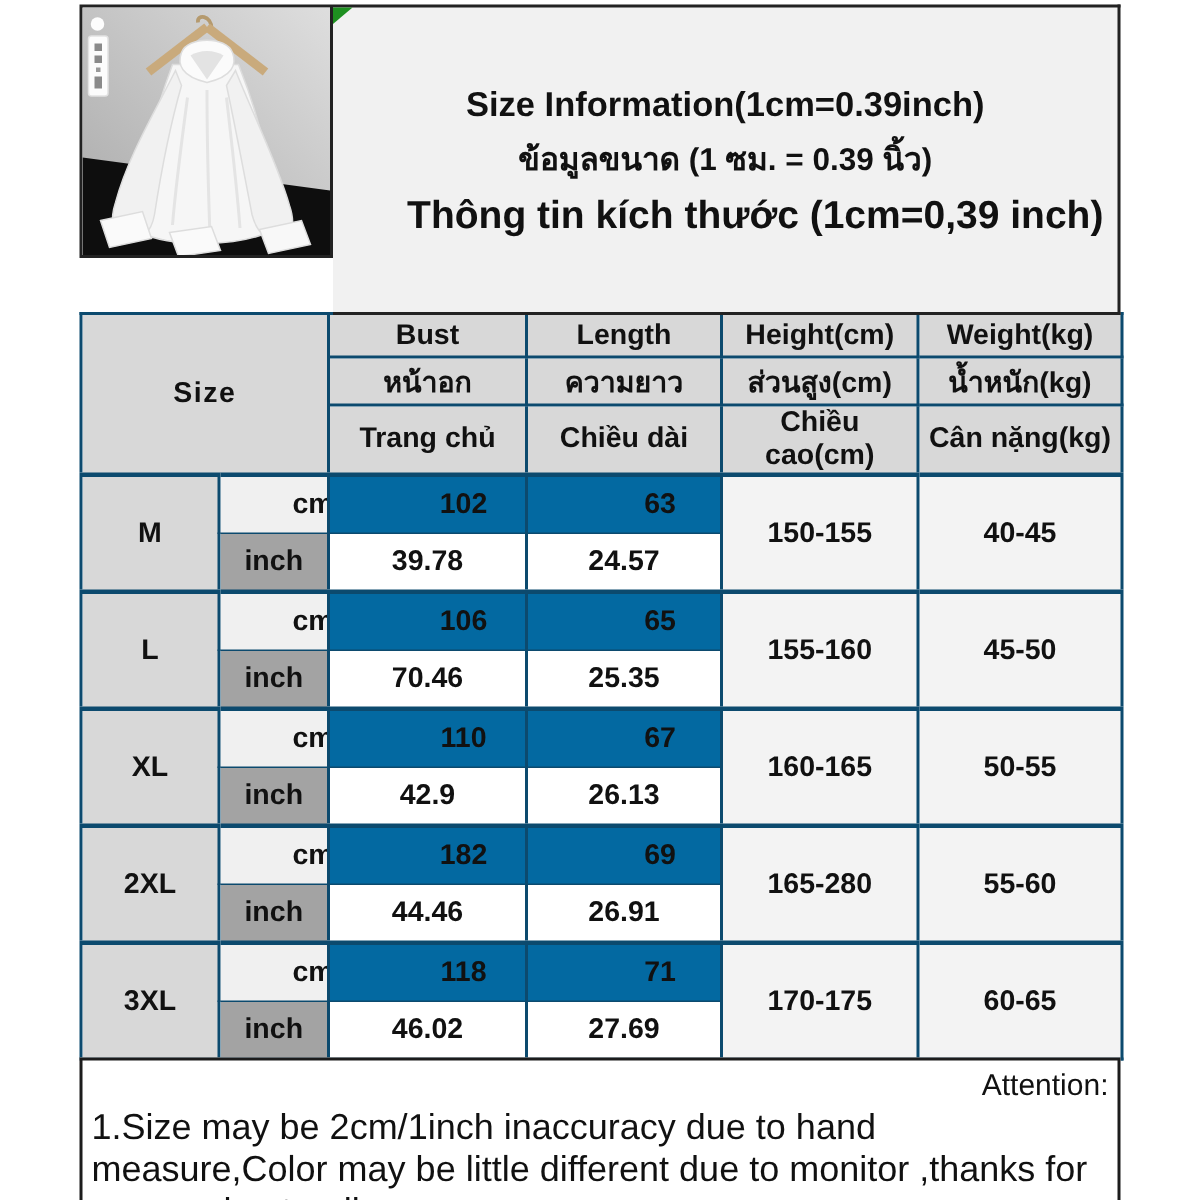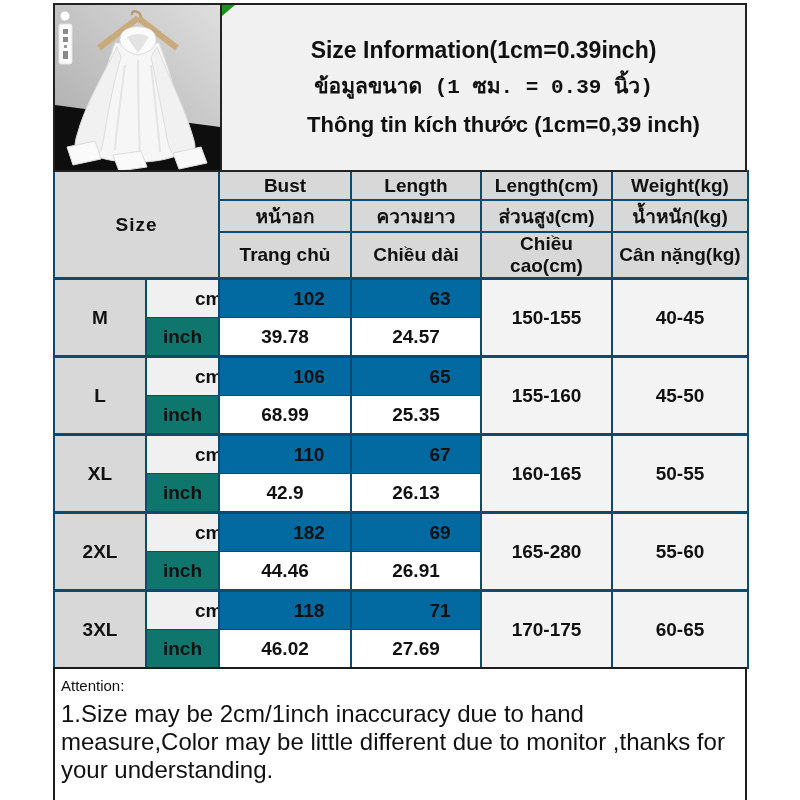--- a/index.html
+++ b/index.html
@@ -1,52 +1,52 @@
 <!DOCTYPE html>
 <html><head>
 <meta charset="utf-8">
 <style>
   html,body{margin:0;padding:0;background:#ffffff;}
   body{width:800px;height:800px;position:relative;font-family:"Liberation Sans",sans-serif;color:#111;}
   .content{position:absolute;left:53px;top:3px;width:694px;}
 
   
-  .top{display:flex;height:169px;}
+  .top{display:flex;height:207px;}
   .photo-box{width:169px;height:169px;box-sizing:border-box;border:2px solid #222;flex:0 0 169px;}
   .photo-box svg{display:block;}
   .title-block{flex:1;box-sizing:border-box;border:2px solid #222;border-left:none;background:#f1f1f1;
     position:relative;display:flex;flex-direction:column;justify-content:center;align-items:center;text-align:center;}
   .corner-tri{position:absolute;left:0;top:0;width:0;height:0;
     border-top:11px solid #1e9020;border-right:13px solid transparent;}
   .t-line1{font-weight:bold;font-size:23px;line-height:37px;}
-  .t-line2{font-weight:bold;font-size:21px;line-height:37px;font-family:Liberation Mono, monospace;}
-  .t-line3{font-weight:bold;font-size:22px;line-height:37px;margin-left:40px;}
+  .t-line2{font-weight:bold;font-size:21px;line-height:37px;}
+  .t-line3{font-weight:bold;font-size:26px;line-height:37px;margin-left:40px;}
 
   
   table.size-chart{border-collapse:collapse;table-layout:fixed;width:694px;margin-top:-2px;}
   table.size-chart td{border:2px solid #0c4a6e;text-align:center;vertical-align:middle;
     font-weight:bold;font-size:19px;padding:0;overflow:hidden;margin-top:44px;}
   .hdr td{background:#d8d8d8;height:27px;}
   .corner-size{background:#d8d8d8;font-size:38px;letter-spacing:1px;}
   .size-label{background:#d8d8d8;font-size:20px;}
   td.unit-cm{background:#f0f0f0;}
-  td.unit-inch{background:#0f766e;}
+  td.unit-inch{background:#a3a3a3;}
   td.val-cm{background:#0369a1;font-size:20px;}
   td.val-inch{background:#ffffff;font-size:20px;}
   td.range{background:#f3f3f3;font-size:20px;}
   tr.r-cm td{height:37px;}
   tr.r-inch td{height:37px;}
   tr.r-cm td.thin-b{border-bottom-width:1px;padding-left:48px;}
   tr.r-inch td.thin-t{border-top-width:1px;}
   tr.group-start td{border-top-width:3px;}
 
   
   .attention{box-sizing:border-box;width:694px;min-height:152px;margin-top:-2px;
     border:2px solid #1c1c1c;background:#fff;padding:3px 6px 0 6px;}
-  .attention .a-head{font-size:15px;line-height:28px;}
+  .attention .a-head{font-size:20px;line-height:28px;text-align:right;}
   .attention p{margin:0;font-size:24px;line-height:28px;}
 </style>
 </head>
 <body>
 
 <div class="content">
 
   <div class="top">
     <div class="photo-box">
       <svg width="165" height="165" viewBox="0 0 165 165">
@@ -104,21 +104,21 @@
         <col style="width:132px">
       <col style="width:130px">
         <col style="width:131px">
         <col style="width:136px">
     </colgroup>
     <tbody>
       <tr class="hdr">
         <td class="corner-size" colspan="2" rowspan="3">Size</td>
         <td>Bust</td>
         <td>Length</td>
-        <td>Length(cm)</td>
+        <td>Height(cm)</td>
         <td>Weight(kg)</td>
       </tr>
       <tr class="hdr">
         <td>หน้าอก</td>
         <td>ความยาว</td>
         <td>ส่วนสูง(cm)</td>
         <td>น้ำหนัก(kg)</td>
       </tr>
       <tr class="hdr">
         <td>Trang chủ</td>
@@ -144,21 +144,21 @@
       <tr class="r-cm group-start">
         <td class="size-label" rowspan="2">L</td>
         <td class="unit-cm thin-b">cm</td>
         <td class="val-cm thin-b">106</td>
         <td class="val-cm thin-b">65</td>
         <td class="range" rowspan="2">155-160</td>
         <td class="range" rowspan="2">45-50</td>
       </tr>
       <tr class="r-inch">
         <td class="unit-inch thin-t">inch</td>
-        <td class="val-inch thin-t">68.99</td>
+        <td class="val-inch thin-t">70.46</td>
         <td class="val-inch thin-t">25.35</td>
       </tr>
 
       <tr class="r-cm group-start">
         <td class="size-label" rowspan="2">XL</td>
         <td class="unit-cm thin-b">cm</td>
         <td class="val-cm thin-b">110</td>
         <td class="val-cm thin-b">67</td>
         <td class="range" rowspan="2">160-165</td>
         <td class="range" rowspan="2">50-55</td>

